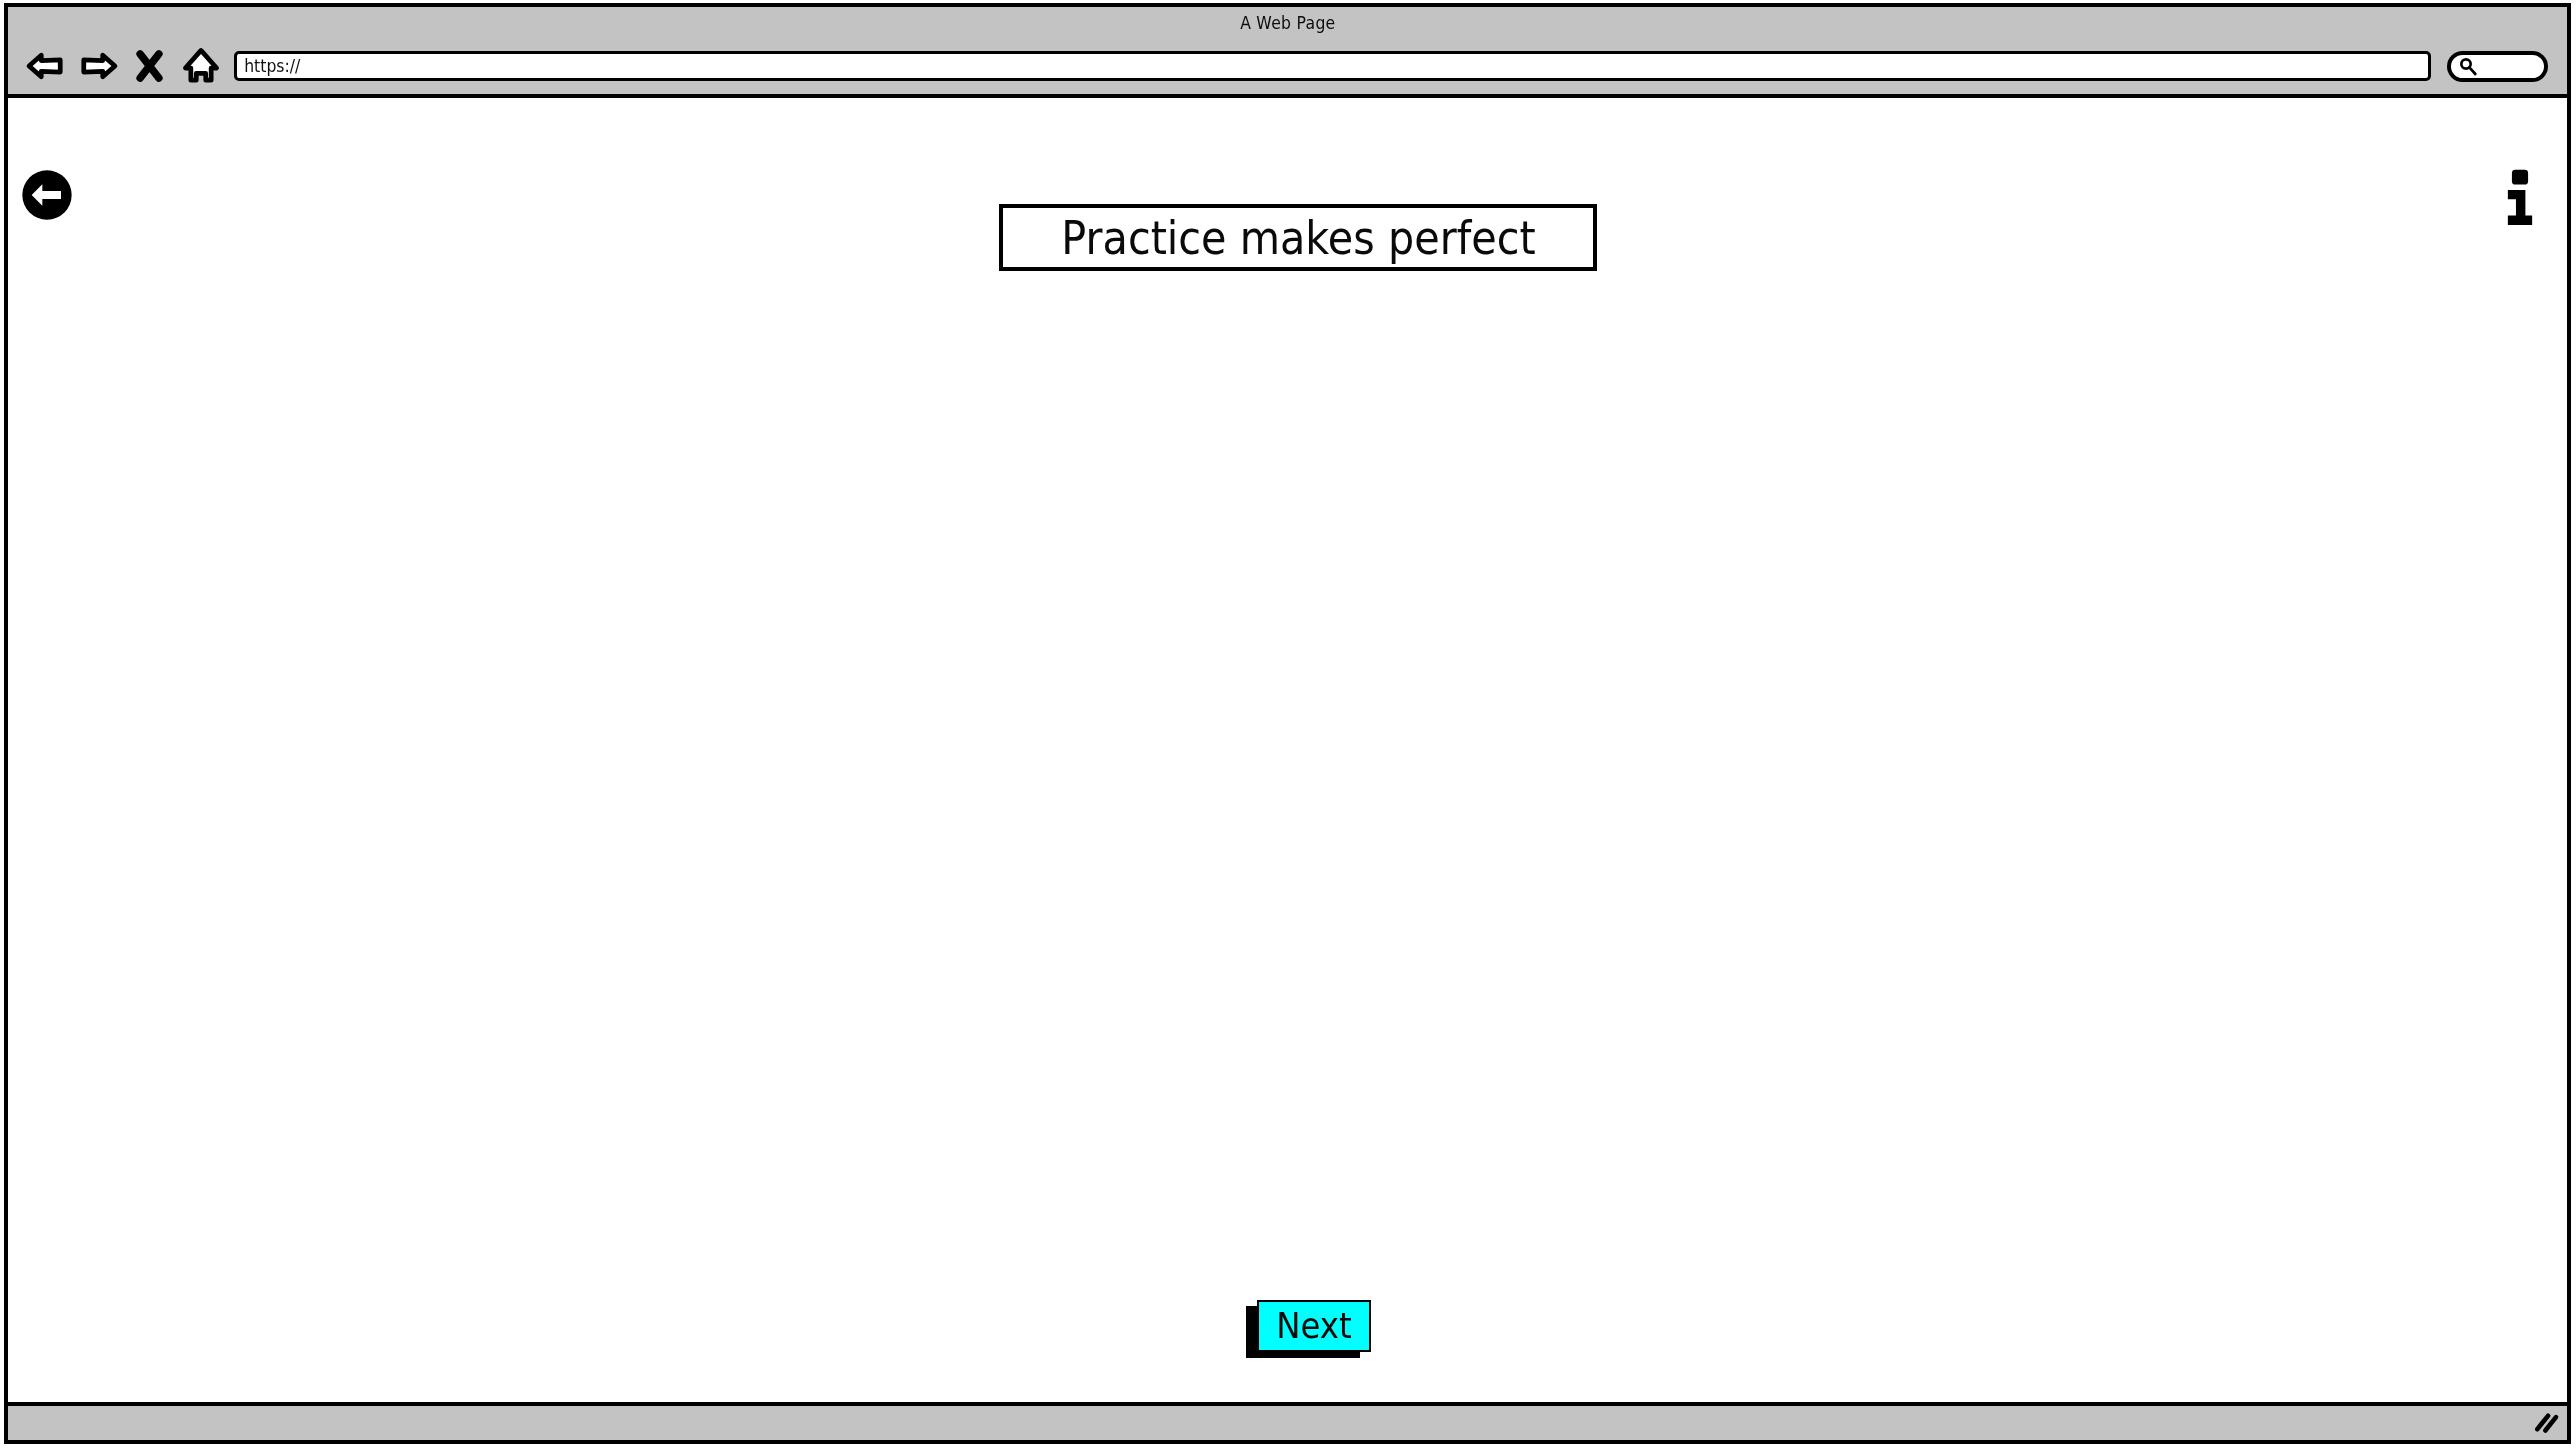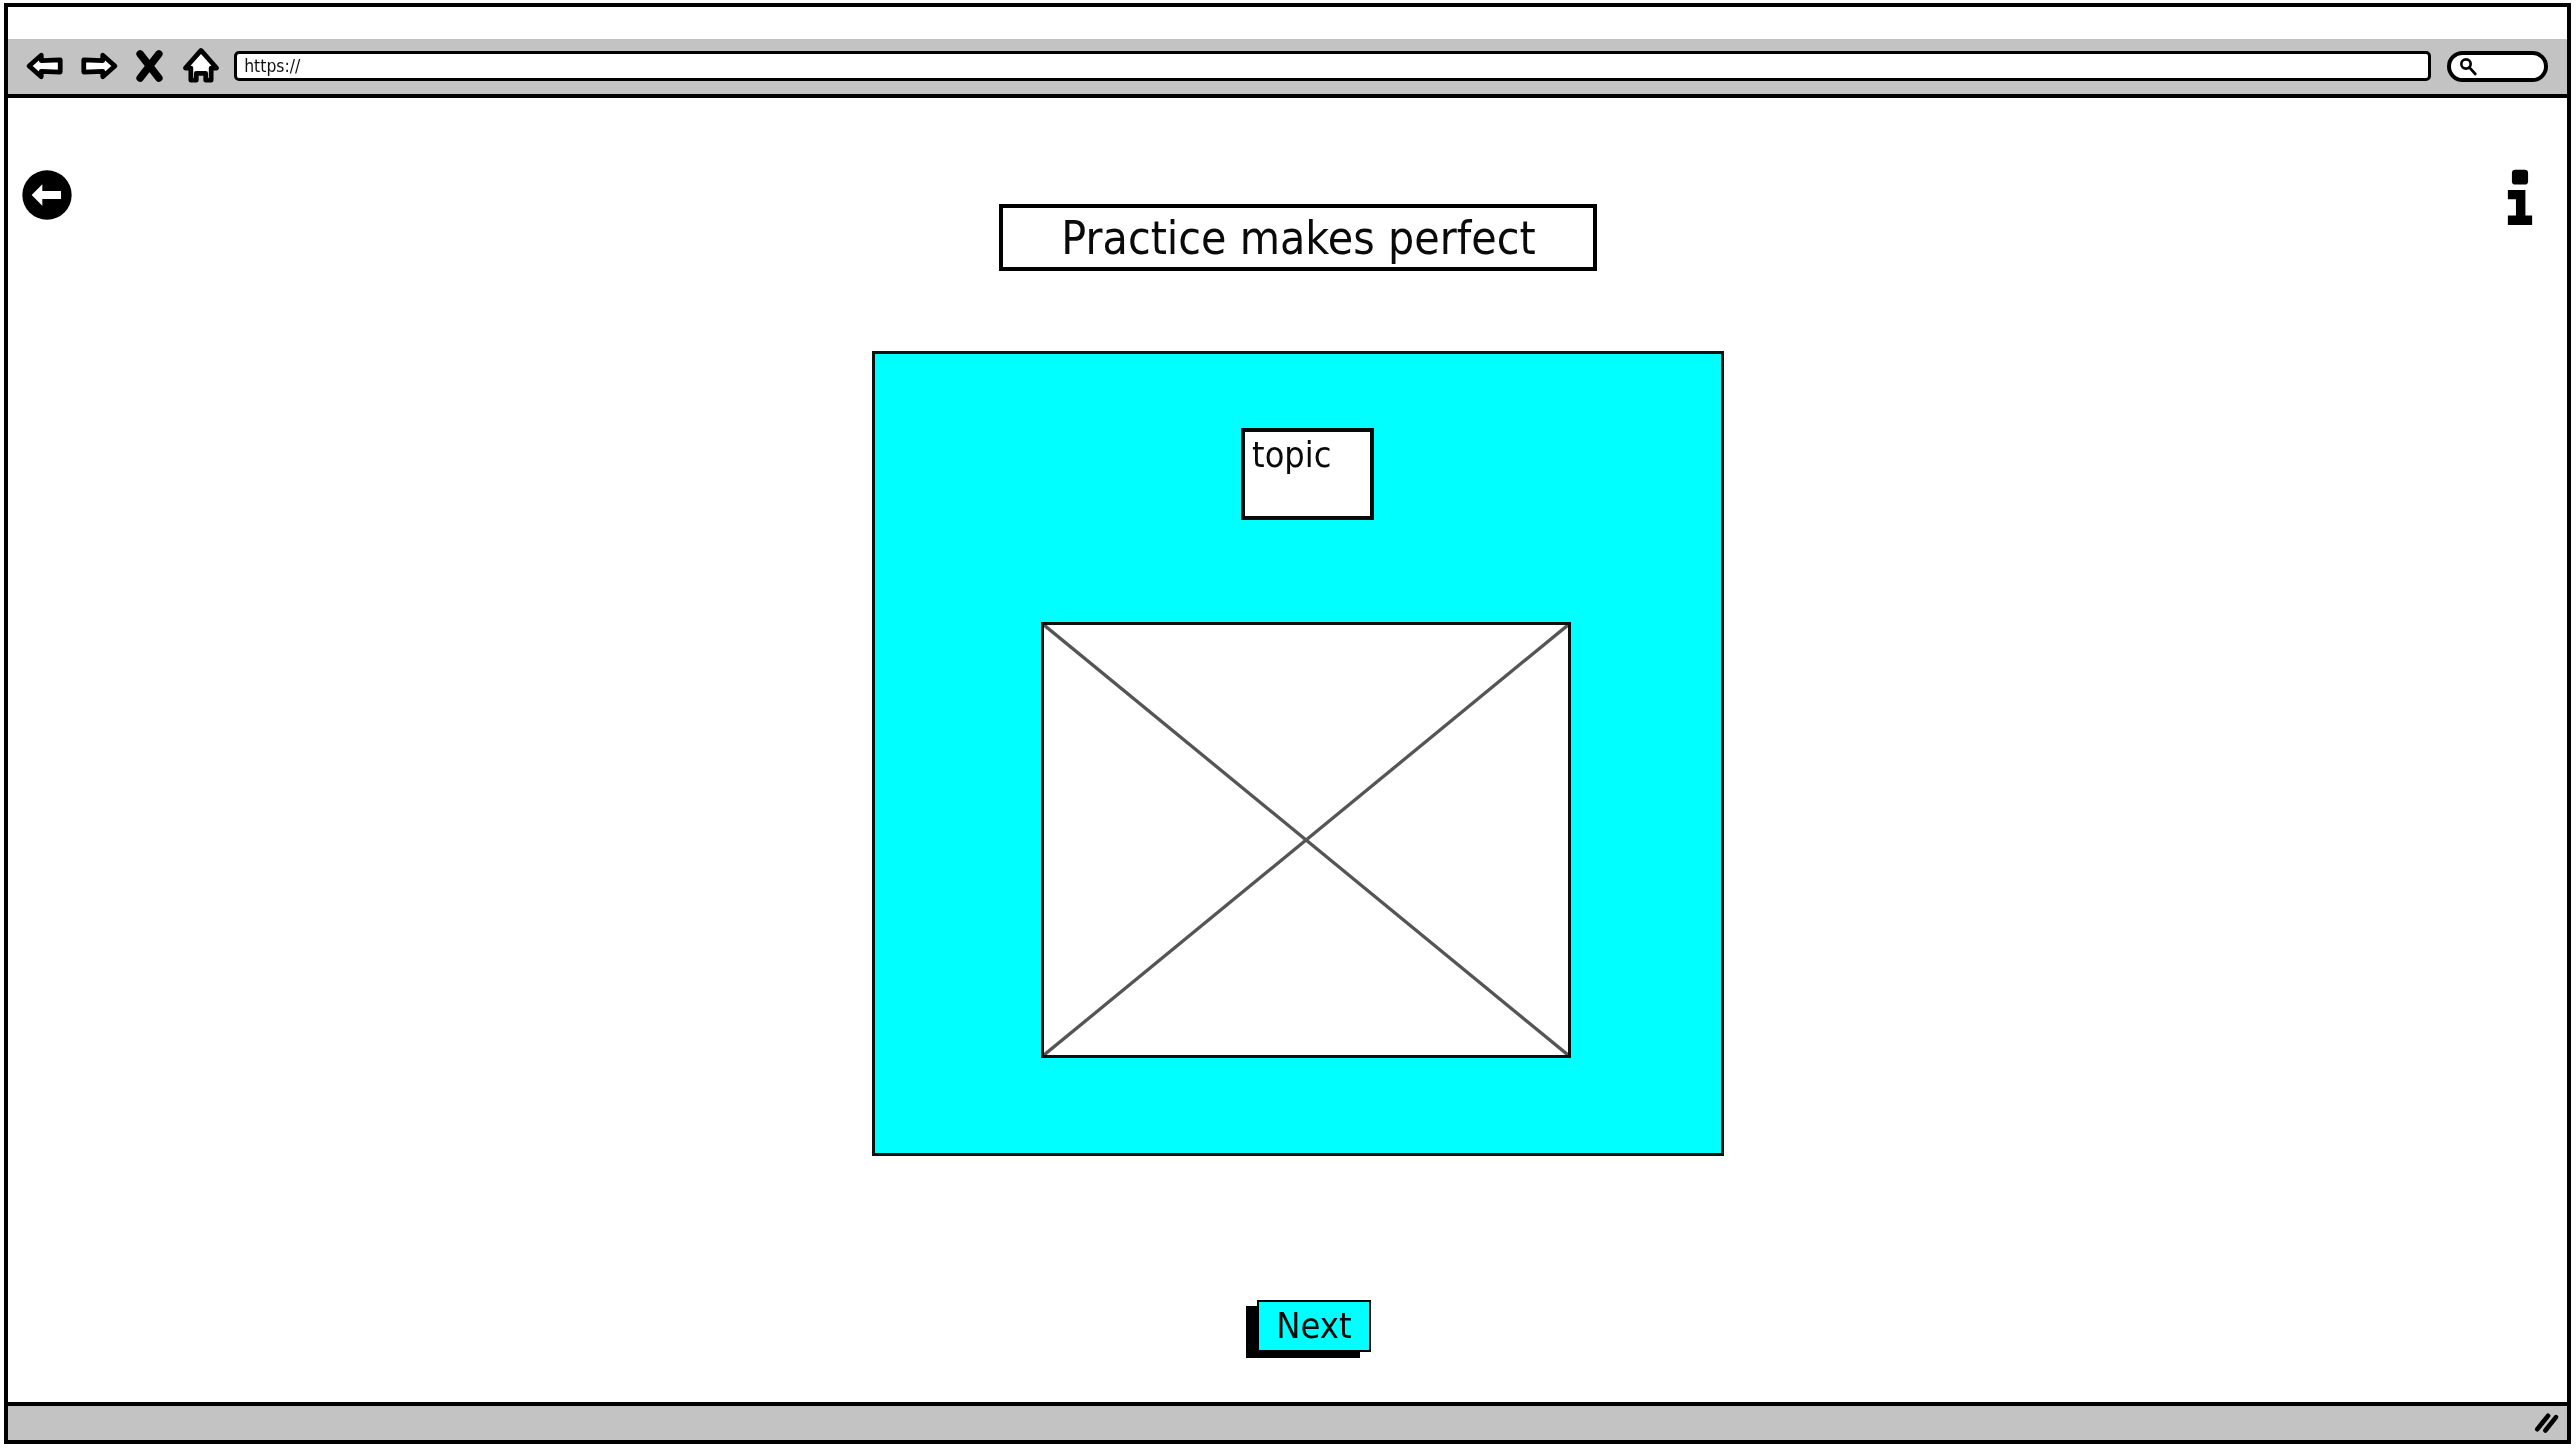--- a/index.html
+++ b/index.html
@@ -278,20 +278,23 @@
     height: 27px;
     margin-right: 6.7px;
   }
   .resize-grip svg { display: block; }
 </style>
 </head>
 <body>
 
 <div class="browser-window">
 
+  <div class="title-bar">
+    <span class="title-bar-text">A Web Page</span>
+  </div>
 
   <div class="toolbar">
     <div class="nav-icons">
 
       <div class="nav-icon">
         <svg width="42" height="42" viewBox="0 0 62 62">
           <path d="M6 31 L24 15 L24 23 L52 22 L52 40 L24 39 L24 47 Z" fill="#ffffff" stroke="#000000" stroke-width="7" stroke-linejoin="round"></path>
         </svg>
       </div>
 
@@ -339,34 +342,20 @@
       <svg width="38" height="62" viewBox="0 0 56 92">
         <rect x="16" y="4" width="24" height="22" rx="5" fill="#000000"></rect>
         <path d="M10 34 L36 34 L36 72 L46 72 L46 86 L10 86 L10 72 L22 72 L22 48 L10 48 Z" fill="#000000"></path>
       </svg>
     </div>
 
     <div class="title-box">
       <span class="title-box-text">Practice makes perfect</span>
     </div>
 
-    <div class="cyan-panel">
-
-      <div class="topic-box">
-        <span class="topic-text">topic</span>
-      </div>
-
-      <div class="image-placeholder">
-        <svg viewBox="0 0 790 650" preserveAspectRatio="none">
-          <line x1="0" y1="0" x2="790" y2="650" stroke="#555555" stroke-width="5"></line>
-          <line x1="790" y1="0" x2="0" y2="650" stroke="#555555" stroke-width="5"></line>
-        </svg>
-      </div>
-
-    </div>
 
     <div class="next-button-wrap">
       <div class="next-shadow"></div>
       <div class="next-button">
         <span class="next-label">Next</span>
       </div>
     </div>
 
   </div>
 

